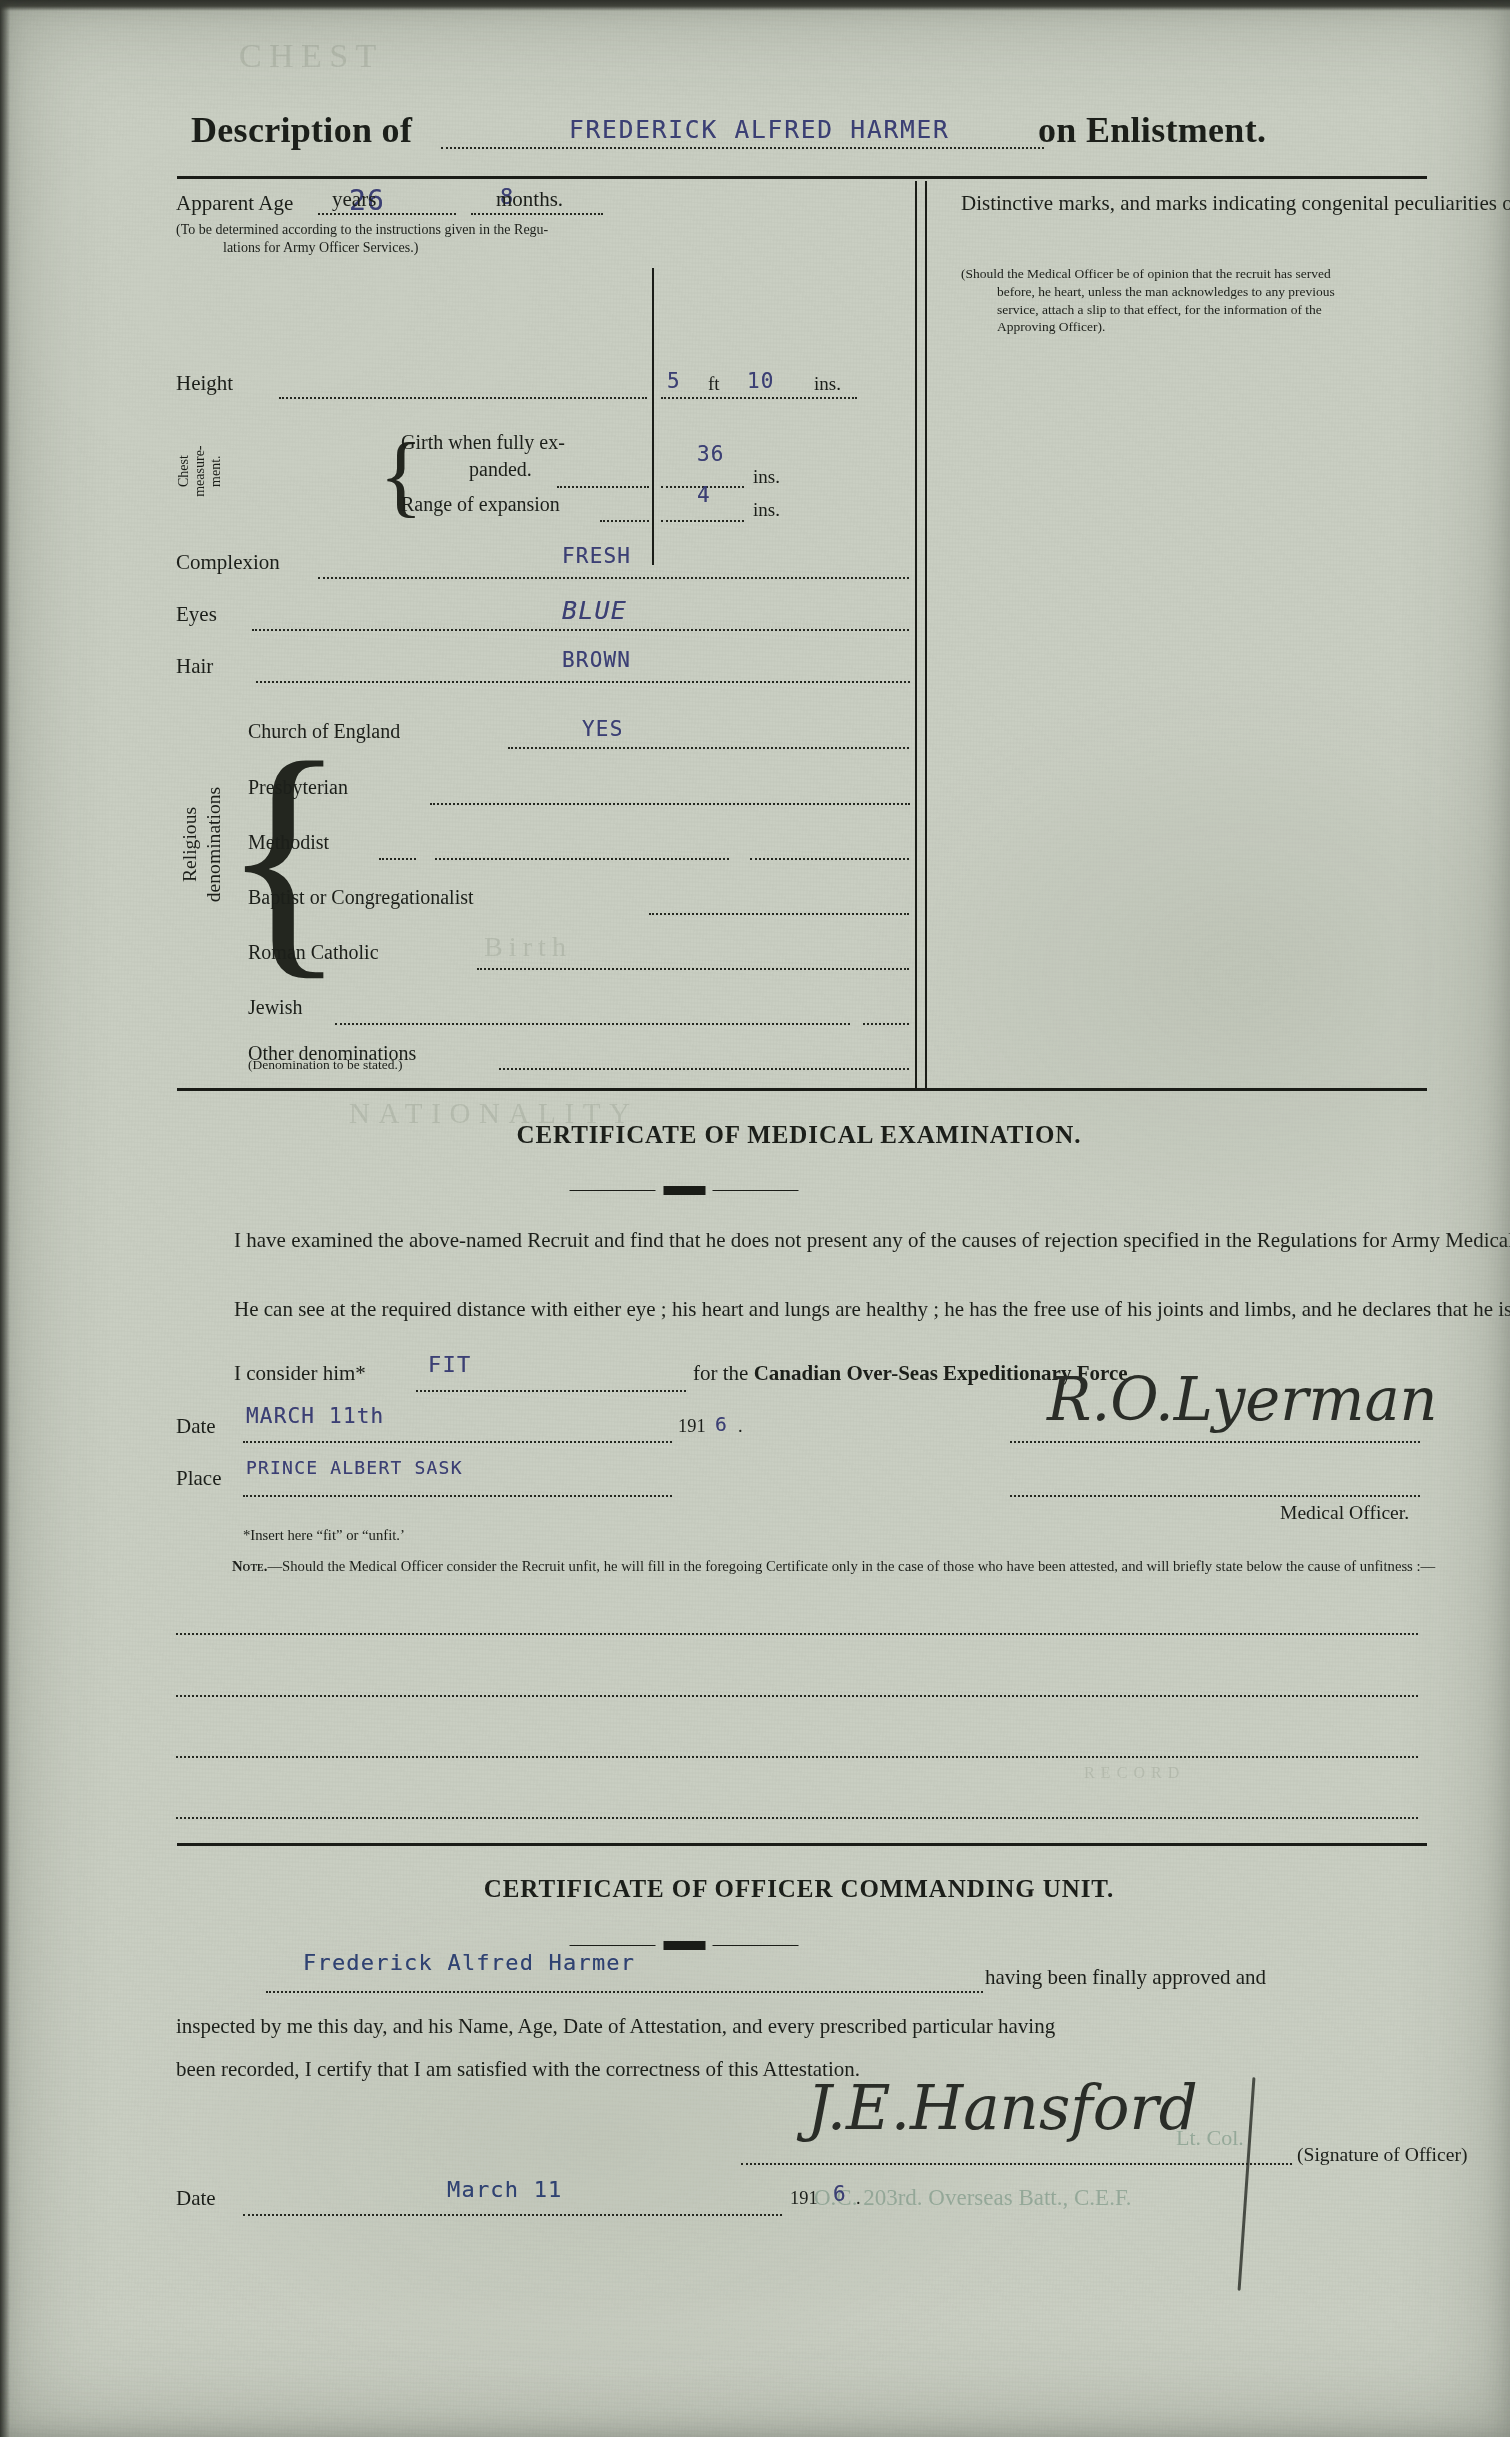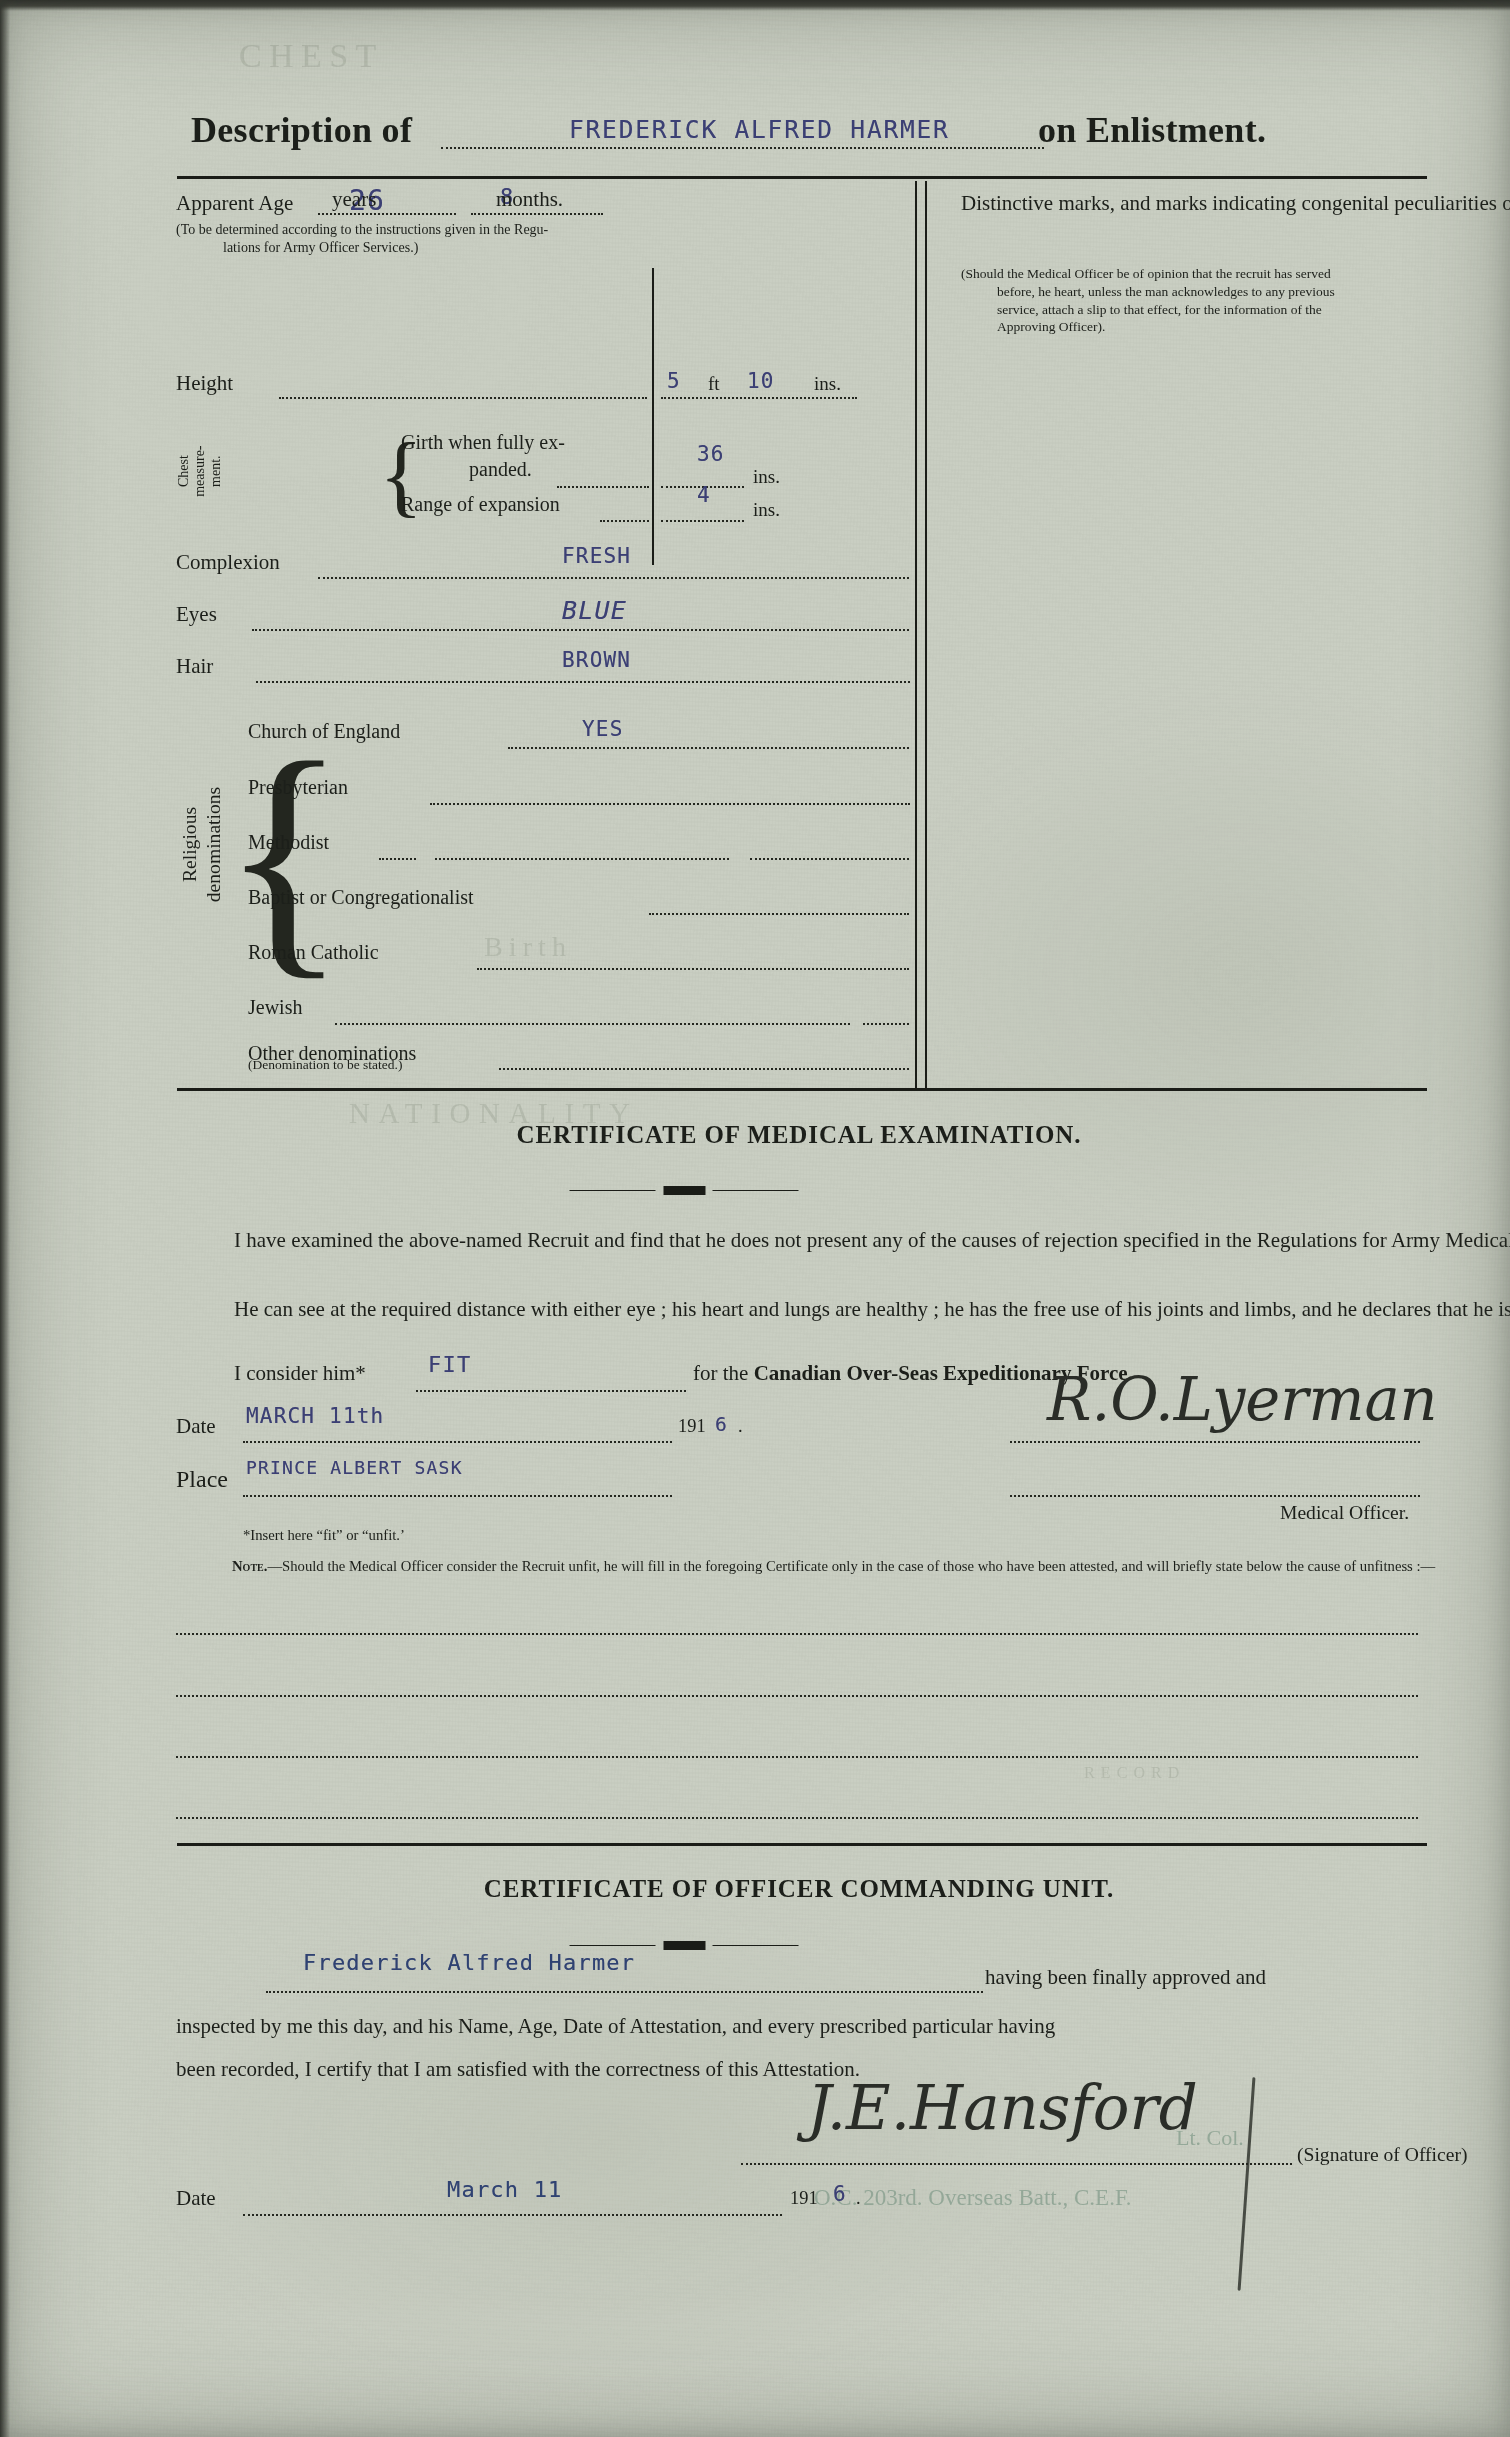--- a/index.html
+++ b/index.html
@@ -190,21 +190,21 @@
   #cons-for { left: 528px; top: 1361px; font-size: 21px; }
   #cons-for b { font-weight: 700; }
 
   #dt-lbl { left: 11px; top: 1414px; font-size: 21px; }
   #dt-val { left: 81px; top: 1404px; font-size: 21px; }
   #dt-dots { left: 78px; top: 1441px; width: 429px; }
   #dt-yr  { left: 513px; top: 1416px; font-size: 18.4px; }
   #dt-yr6 { left: 550px; top: 1413px; font-size: 19.6px; }
   #dt-dot { left: 573px; top: 1416px; font-size: 18.4px; }
 
-  #pl-lbl { left: 11px; top: 1466px; font-size: 24px; }
+  #pl-lbl { left: 11px; top: 1466px; font-size: 21px; }
   #pl-val { left: 81px; top: 1457px; font-size: 18px; }
   #pl-dots { left: 78px; top: 1495px; width: 429px; }
 
   #sig-mo { left: 882px; top: 1365px; font-size: 59px; }
   #sig-dots1 { left: 845px; top: 1441px; width: 410px; }
   #sig-dots2 { left: 845px; top: 1495px; width: 410px; }
   #mo-lbl { left: 1115px; top: 1502px; font-size: 19.6px; }
 
   #ins-note { left: 78px; top: 1527px; font-size: 14.7px; }
   #note-blk { left: 11px; top: 1556px; width: 1246px; font-size: 14.7px; line-height: 1.42;

